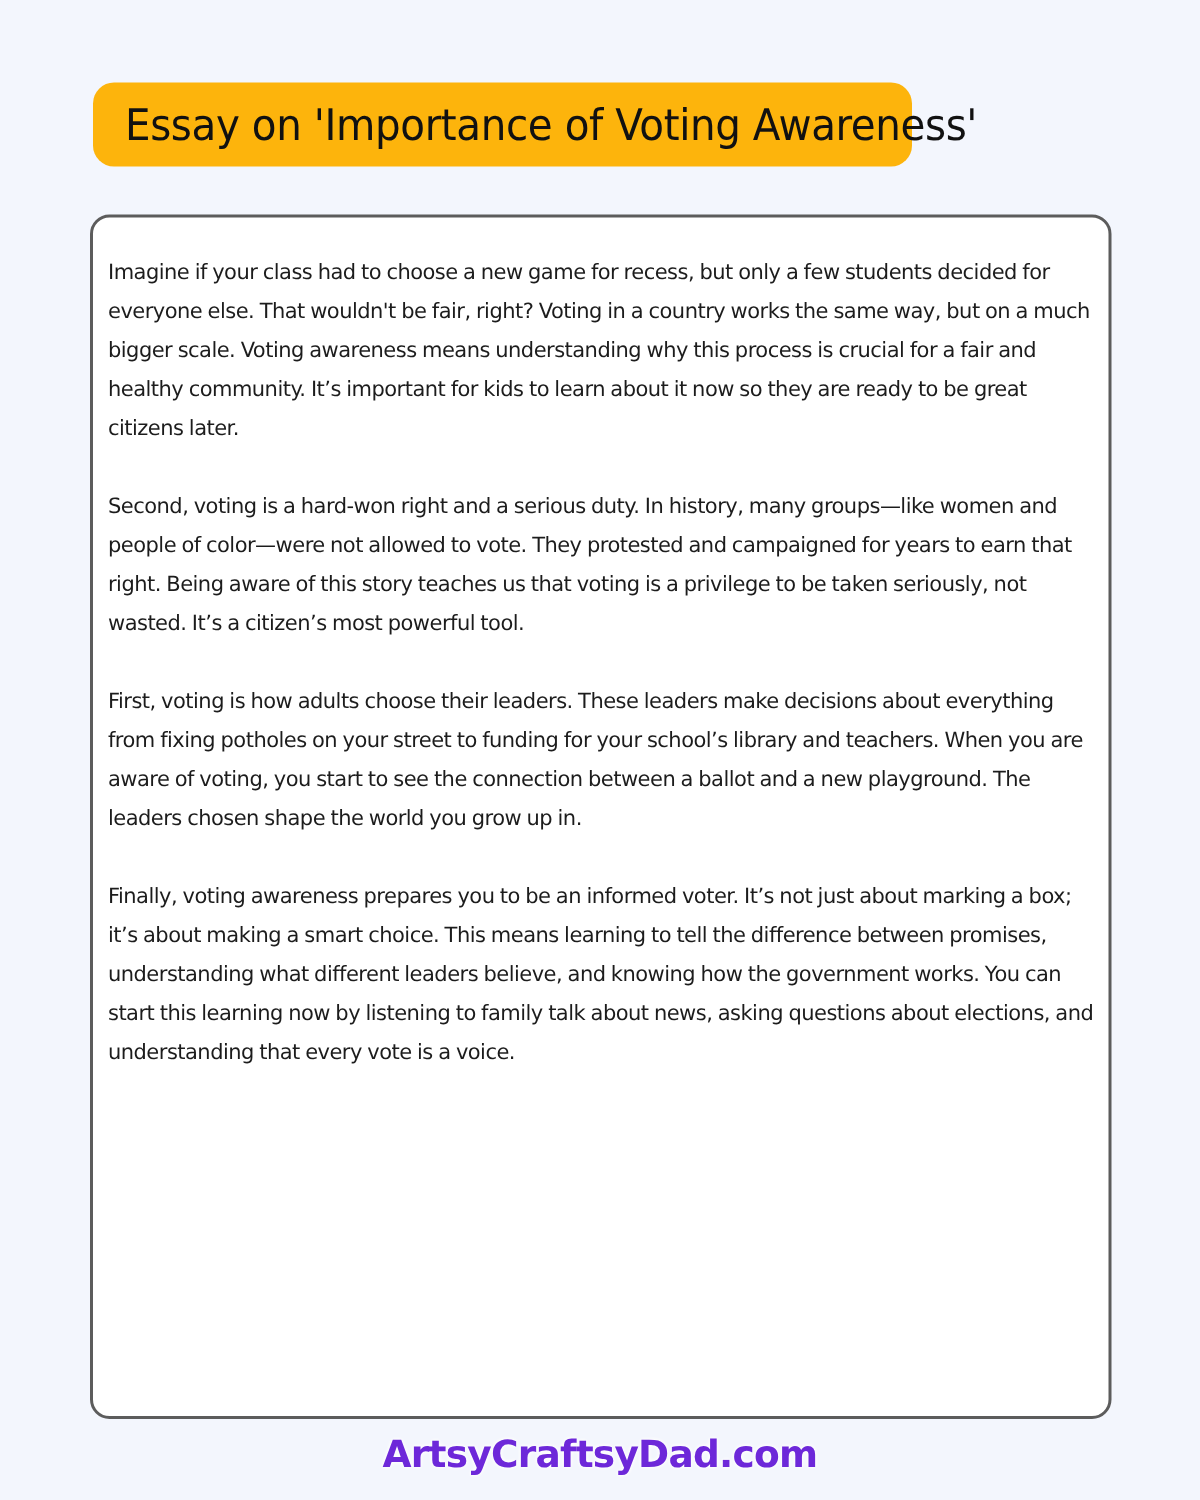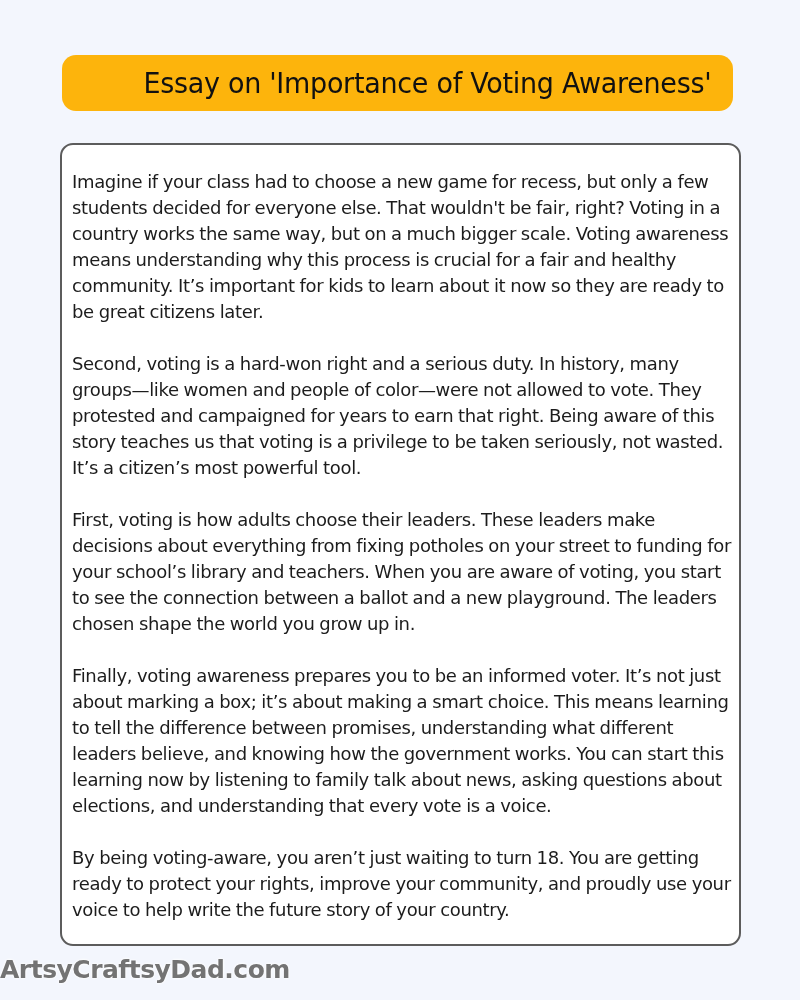--- a/index.html
+++ b/index.html
@@ -5,73 +5,72 @@
   * { box-sizing: border-box; margin: 0; padding: 0; }
   html, body {
     width: 800px; height: 1000px;
     background: #f3f6fd;
     overflow: hidden;
   }
   body { position: relative; font-family: "DejaVu Sans", sans-serif; }
   .title-pill {
     position: absolute;
     left: 62px; top: 55px;
-    width: 671px; height: 56px;
+    width: 546px; height: 56px;
     background: #fdb40c;
     border-radius: 14px;
-    display: flex; align-items: center; justify-content: flex-end;
+    display: flex; align-items: center; justify-content: flex-start;
   }
   .title-text {
     font-family: "DejaVu Sans", sans-serif;
     font-size: 29px;
     color: #111;
     letter-spacing: -0.3px;
     white-space: nowrap;
     transform: scaleX(0.93);
   }
   .essay-box {
     position: absolute;
     left: 60px; top: 143px;
     width: 681px; height: 803px;
     background: #ffffff;
     border: 2px solid #5c5c5c;
     border-radius: 13px;
     padding: 24px 8px 0 10px;
   }
   .para {
     font-family: "DejaVu Sans", sans-serif;
-    font-size: 18px;
+    font-size: 14px;
     line-height: 26px;
     color: #1c1c1c;
     margin-bottom: 26px;
     letter-spacing: -0.35px;
     word-spacing: -0.5px;
   }
   .para:last-child { margin-bottom: 0; }
   .footer-brand {
     position: absolute;
     left: 0; top: 955px;
     width: 800px;
-    text-align: left;
+    text-align: center;
     font-family: "DejaVu Sans", sans-serif;
     font-weight: bold;
     font-size: 25px;
-    color: #737373;
+    color: #6d28d9;
     letter-spacing: -0.5px;
     text-shadow: 0 0 3px #ffffff, 0 0 3px #ffffff;
   }
 </style>
 </head>
 <body>
 
 <div class="title-pill">
   <span class="title-text">Essay on 'Importance of Voting Awareness'</span>
 </div>
 
 <div class="essay-box">
   <p class="para">Imagine if your class had to choose a new game for recess, but only a few students decided for everyone else. That wouldn't be fair, right? Voting in a country works the same way, but on a much bigger scale. Voting awareness means understanding why this process is crucial for a fair and healthy community. It’s important for kids to learn about it now so they are ready to be great citizens later.</p>
   <p class="para">Second, voting is a hard-won right and a serious duty. In history, many groups—like women and people of color—were not allowed to vote. They protested and campaigned for years to earn that right. Being aware of this story teaches us that voting is a privilege to be taken seriously, not wasted. It’s a citizen’s most powerful tool.</p>
   <p class="para">First, voting is how adults choose their leaders. These leaders make decisions about everything from fixing potholes on your street to funding for your school’s library and teachers. When you are aware of voting, you start to see the connection between a ballot and a new playground. The leaders chosen shape the world you grow up in.</p>
   <p class="para">Finally, voting awareness prepares you to be an informed voter. It’s not just about marking a box; it’s about making a smart choice. This means learning to tell the difference between promises, understanding what different leaders believe, and knowing how the government works. You can start this learning now by listening to family talk about news, asking questions about elections, and understanding that every vote is a voice.</p>
-  <p class="para">By being voting-aware, you aren’t just waiting to turn 18. You are getting ready to protect your rights, improve your community, and proudly use your voice to help write the future story of your country.</p>
 </div>
 
 <div class="footer-brand">ArtsyCraftsyDad.com</div>
 
 </body></html>

